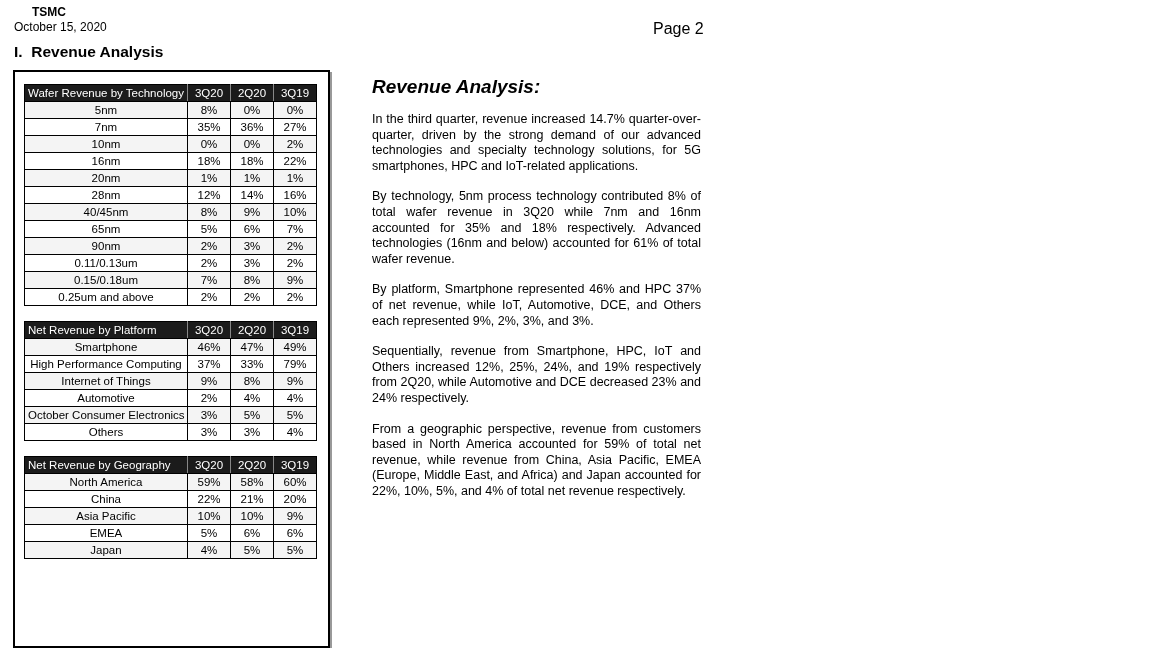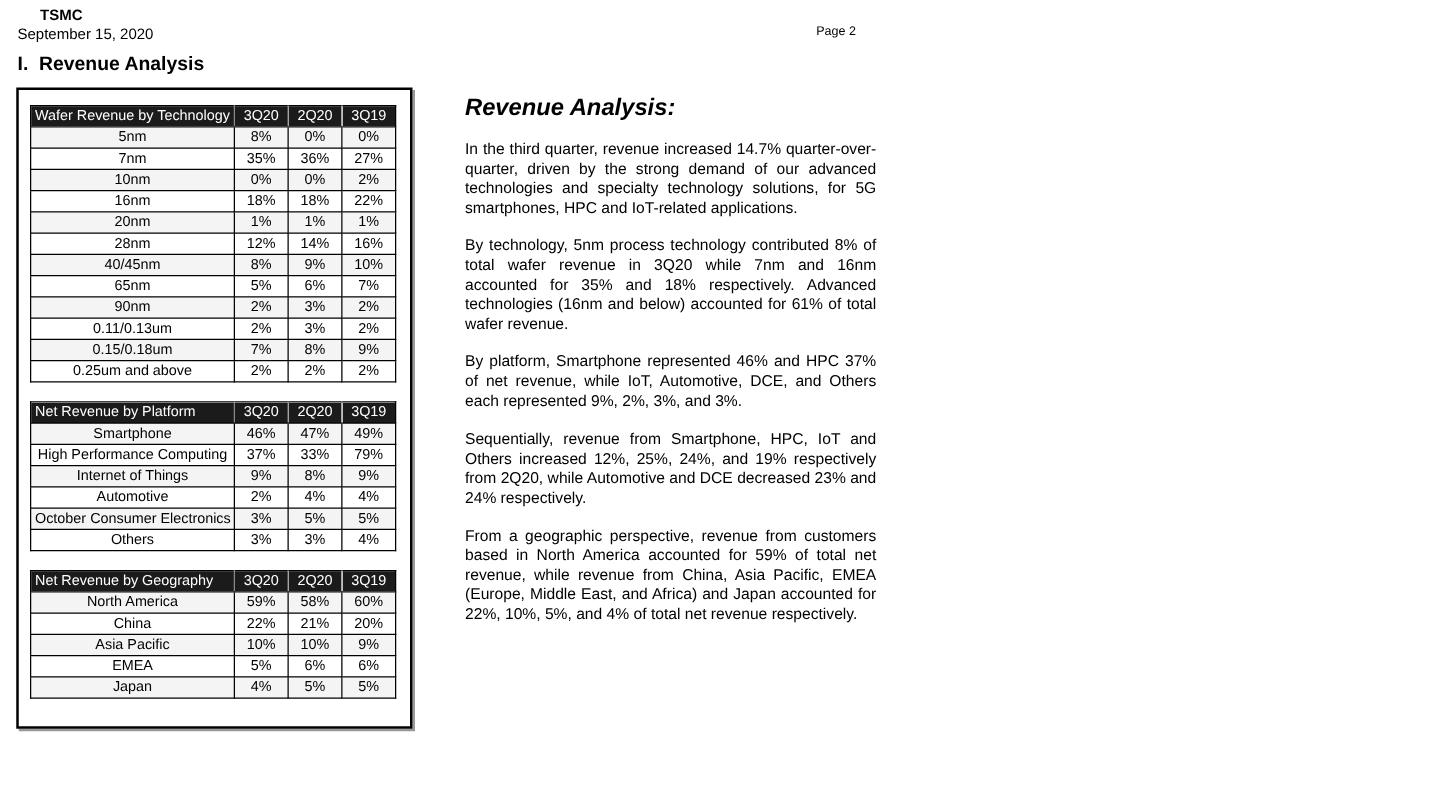--- a/index.html
+++ b/index.html
@@ -3,25 +3,25 @@
 <meta charset="utf-8">
 <style>
   html,body{margin:0;padding:0;}
   body{
     width:1152px;height:648px;background:#ffffff;position:relative;
     font-family:"Liberation Sans", sans-serif;color:#000;
     -webkit-font-smoothing:antialiased;
   }
   .company{position:absolute;left:32px;top:5px;font-size:12px;font-weight:bold;}
   .date{position:absolute;left:14px;top:20px;font-size:12px;}
-  .pagenum{position:absolute;left:653px;top:20px;font-size:10px;}
+  .pagenum{position:absolute;left:653px;top:20px;font-size:16px;}
   .section-title{position:absolute;left:14px;top:43px;font-size:15.5px;font-weight:bold;white-space:pre;}
 
   .tables-box{
-    position:absolute;left:13px;top:70px;width:317px;height:513px;box-sizing:border-box;
+    position:absolute;left:13px;top:70px;width:317px;height:578px;box-sizing:border-box;
     background:#fff;border:2px solid #000;box-shadow:2px 2px 0 #999;
     padding:12px 11px 11px 9px;
   }
   .tables-box table{
     border-collapse:collapse;width:100%;table-layout:fixed;
     font-size:11.5px;margin:0 0 15px 0;
   }
   .tables-box table:last-child{margin-bottom:0;}
   th,td{border:1px solid #000;height:16px;padding:0 3px;overflow:hidden;white-space:nowrap;}
   thead th{
@@ -36,21 +36,21 @@
   tbody tr:nth-child(odd){background:var(--row-alt,#f4f4f4);}
 
   .text-col{position:absolute;left:372px;top:76px;width:329px;}
   .text-col h2{font-size:19px;font-weight:bold;font-style:italic;margin:0 0 14px 0;}
   .text-col p{font-size:12.5px;line-height:15.6px;text-align:justify;margin:0 0 15px 0;}
 </style>
 </head>
 <body>
 
 <div class="company">TSMC</div>
-<div class="date">September 15, 2020</div>
+<div class="date">October 15, 2020</div>
 <div class="pagenum">Page 2</div>
 <div class="section-title">I.  Revenue Analysis</div>
 
 <div class="tables-box">
   <table>
       <thead>
         <tr>
           <th class="tt">Wafer Revenue by Technology</th>
           <th class="tc">3Q20</th>
           <th class="tc">2Q20</th>

